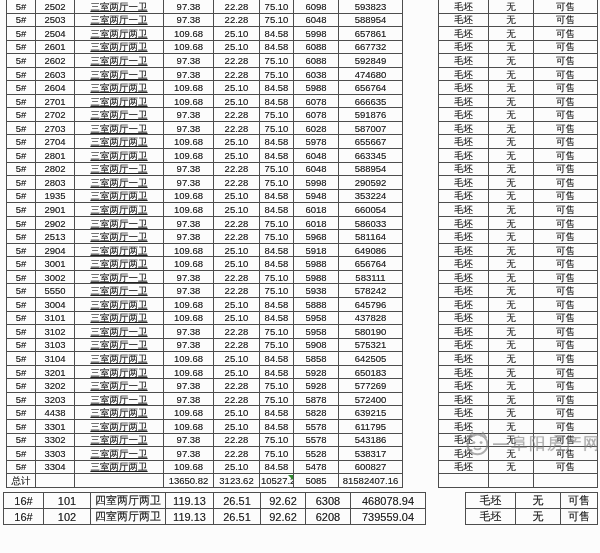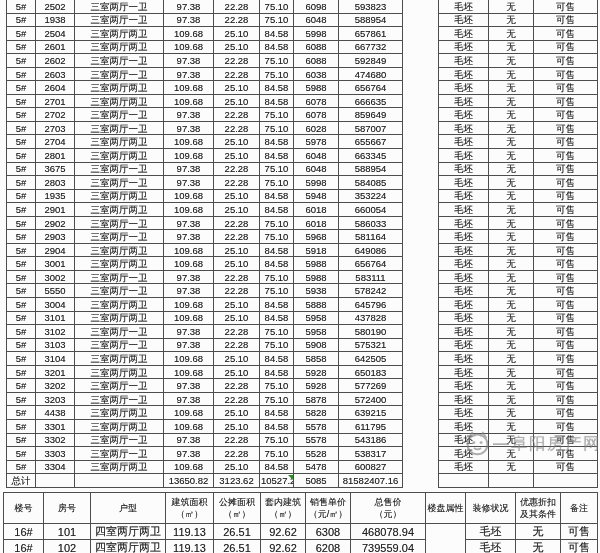--- a/index.html
+++ b/index.html
@@ -19,21 +19,21 @@
   
   .t1{left:6px;top:-1px;width:591px;height:489px;}
   .t1 td{font-size:9.5px;line-height:11px;}
   
   .t2{left:3px;top:492px;width:594px;}
   .t2 td{font-size:11px;height:15px;}
   .t2 td.hd{font-size:9px;height:30px;white-space:pre-line;line-height:12px;}
   
   td.gap{border-top:none;border-bottom:none;}
   
-  td.u{text-underline-offset:1px;}
+  td.u{text-decoration:underline;text-underline-offset:1px;}
   .total-row td{font-size:9.5px;margin-left:24px;}
   
   .green-tri{
     position:absolute;left:288px;top:475px;width:0;height:0;
     border-top:5px solid #2e8b2e;border-left:5px solid transparent;
     z-index:3;
   }
   
   .watermark{
     position:absolute;left:464px;top:430px;z-index:5;
@@ -75,21 +75,21 @@
         <td>75.10</td>
         <td>6098</td>
         <td>593823</td>
         <td class="gap"></td>
         <td>毛坯</td>
         <td>无</td>
         <td>可售</td>
       </tr>
       <tr>
         <td>5#</td>
-        <td>1938</td>
+        <td>2503</td>
         <td class="u">三室两厅一卫</td>
         <td>97.38</td>
         <td>22.28</td>
         <td>75.10</td>
         <td>6048</td>
         <td>588954</td>
         <td class="gap"></td>
         <td>毛坯</td>
         <td>无</td>
         <td>可售</td>
@@ -179,21 +179,21 @@
         <td>可售</td>
       </tr>
       <tr>
         <td>5#</td>
         <td>2702</td>
         <td class="u">三室两厅一卫</td>
         <td>97.38</td>
         <td>22.28</td>
         <td>75.10</td>
         <td>6078</td>
-        <td>859649</td>
+        <td>591876</td>
         <td class="gap"></td>
         <td>毛坯</td>
         <td>无</td>
         <td>可售</td>
       </tr>
       <tr>
         <td>5#</td>
         <td>2703</td>
         <td class="u">三室两厅一卫</td>
         <td>97.38</td>
@@ -229,41 +229,41 @@
         <td>84.58</td>
         <td>6048</td>
         <td>663345</td>
         <td class="gap"></td>
         <td>毛坯</td>
         <td>无</td>
         <td>可售</td>
       </tr>
       <tr>
         <td>5#</td>
-        <td>3675</td>
+        <td>2802</td>
         <td class="u">三室两厅一卫</td>
         <td>97.38</td>
         <td>22.28</td>
         <td>75.10</td>
         <td>6048</td>
         <td>588954</td>
         <td class="gap"></td>
         <td>毛坯</td>
         <td>无</td>
         <td>可售</td>
       </tr>
       <tr>
         <td>5#</td>
         <td>2803</td>
         <td class="u">三室两厅一卫</td>
         <td>97.38</td>
         <td>22.28</td>
         <td>75.10</td>
         <td>5998</td>
-        <td>584085</td>
+        <td>290592</td>
         <td class="gap"></td>
         <td>毛坯</td>
         <td>无</td>
         <td>可售</td>
       </tr>
       <tr>
         <td>5#</td>
         <td>1935</td>
         <td class="u">三室两厅两卫</td>
         <td>109.68</td>
@@ -299,21 +299,21 @@
         <td>75.10</td>
         <td>6018</td>
         <td>586033</td>
         <td class="gap"></td>
         <td>毛坯</td>
         <td>无</td>
         <td>可售</td>
       </tr>
       <tr>
         <td>5#</td>
-        <td>2903</td>
+        <td>2513</td>
         <td class="u">三室两厅一卫</td>
         <td>97.38</td>
         <td>22.28</td>
         <td>75.10</td>
         <td>5968</td>
         <td>581164</td>
         <td class="gap"></td>
         <td>毛坯</td>
         <td>无</td>
         <td>可售</td>
@@ -585,40 +585,20 @@
       <col style="width: 45px;">
       <col style="width: 45px;">
       <col style="width: 75px;">
       <col style="width: 40px;">
       <col style="width: 50px;">
       <col style="width: 45px;">
       <col style="width: 37px;">
     </colgroup>
   <tbody>
       <tr>
-        <td class="hd">楼号</td>
-        <td class="hd">房号</td>
-        <td class="hd">户型</td>
-        <td class="hd">建筑面积
-（㎡）</td>
-        <td class="hd">公摊面积
-（㎡）</td>
-        <td class="hd">套内建筑
-（㎡）</td>
-        <td class="hd">销售单价
-（元/㎡）</td>
-        <td class="hd">总售价
-（元）</td>
-        <td class="hd">楼盘属性</td>
-        <td class="hd">装修状况</td>
-        <td class="hd">优惠折扣
-及其条件</td>
-        <td class="hd">备注</td>
-      </tr>
-      <tr>
         <td>16#</td>
         <td>101</td>
         <td>四室两厅两卫</td>
         <td>119.13</td>
         <td>26.51</td>
         <td>92.62</td>
         <td>6308</td>
         <td>468078.94</td>
         <td class="gap"></td>
         <td>毛坯</td>

